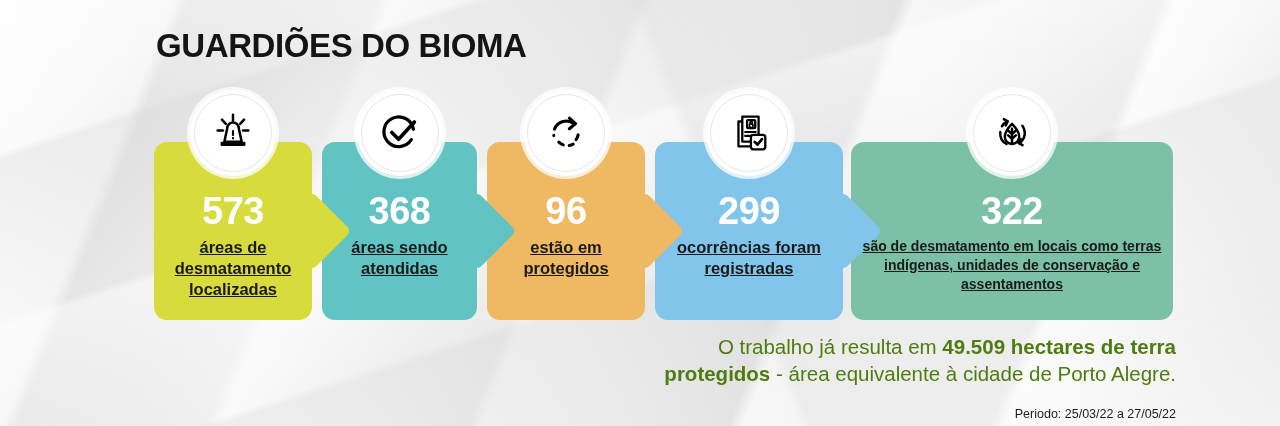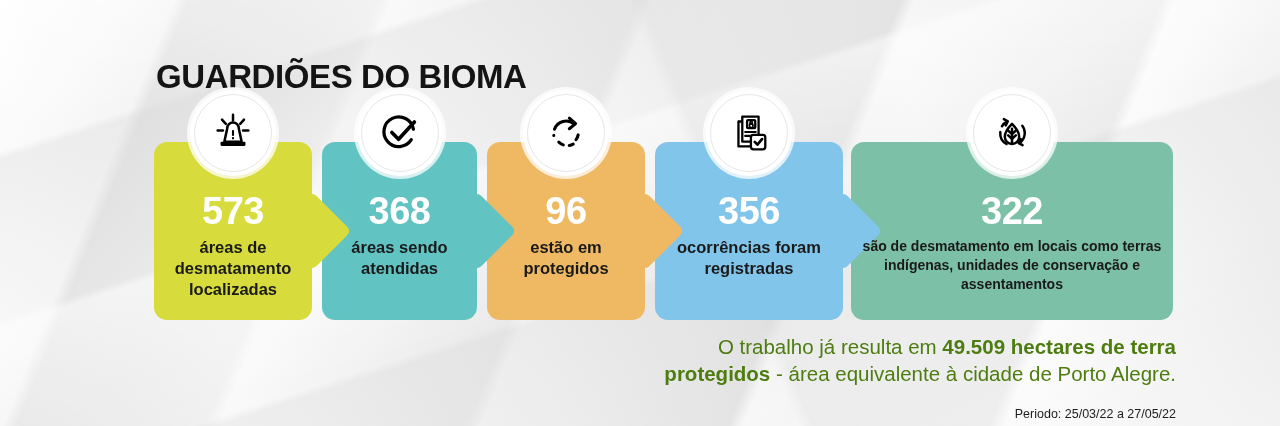--- a/index.html
+++ b/index.html
@@ -68,21 +68,20 @@
   
   .title {
     position: absolute;
     left: 156px;
     top: 27px;
     font-size: 33px;
     font-weight: bold;
     letter-spacing: -0.4px;
     color: #141414;
     white-space: nowrap;
-    margin-top: 31px;
   }
 
   
   .blocks { position: absolute; left: 0; top: 0; width: 1280px; height: 426px; }
 
   .block {
     position: absolute;
     top: 142px;
     height: 178px;
     border-radius: 13px;
@@ -119,20 +118,21 @@
     line-height: 1.0;
     letter-spacing: -0.5px;
   }
 
   .label {
     margin-top: 7px;
     font-size: 16.5px;
     font-weight: bold;
     line-height: 1.28;
     color: #1a1a1a;
+    text-decoration: underline;
   }
   .label.wide { font-size: 14px; line-height: 1.35; }
 
   
   .icon-badge {
     position: absolute;
     top: -52px;
     left: 50%;
     margin-left: -43px;
     width: 86px;
@@ -250,21 +250,21 @@
           <rect x="22" y="10.5" width="8.5" height="8.5" rx="1" fill="none"></rect>
           <path d="M25 17.5 a1.9 1.9 0 1 1 2.6 0" fill="none" stroke-width="1.8"></path>
           <circle cx="26.3" cy="13.4" r="1.3" fill="none" stroke-width="1.7"></circle>
           <line x1="20" y1="23" x2="31" y2="23" stroke-width="2.2"></line>
           <line x1="20" y1="27" x2="27" y2="27" stroke-width="2.2"></line>
           <rect x="26" y="26" width="15" height="15" rx="2.6" fill="#fff"></rect>
           <path d="M30 33.3 L32.8 36.2 L37.6 30.4" stroke-width="2.8"></path>
         </svg>
       </div>
       <div class="block-inner">
-        <div class="num">356</div>
+        <div class="num">299</div>
         <div class="label">ocorrências foram registradas</div>
       </div>
     </div>
 
     <div class="block" style="left:851px; width:322px; background:#7cc0a8;">
       <div class="icon-badge">
         <svg viewBox="0 0 48 48" fill="none" stroke="#000" stroke-width="2.6" stroke-linecap="round" stroke-linejoin="round">
           <path d="M13.5 17 a13 13 0 0 1 5.5 -5.2"></path>
           <path d="M15.5 9.5 L19.6 11.8 L17.5 16"></path>
           <path d="M34.8 16.5 a13 13 0 0 1 -3 18.2"></path>

